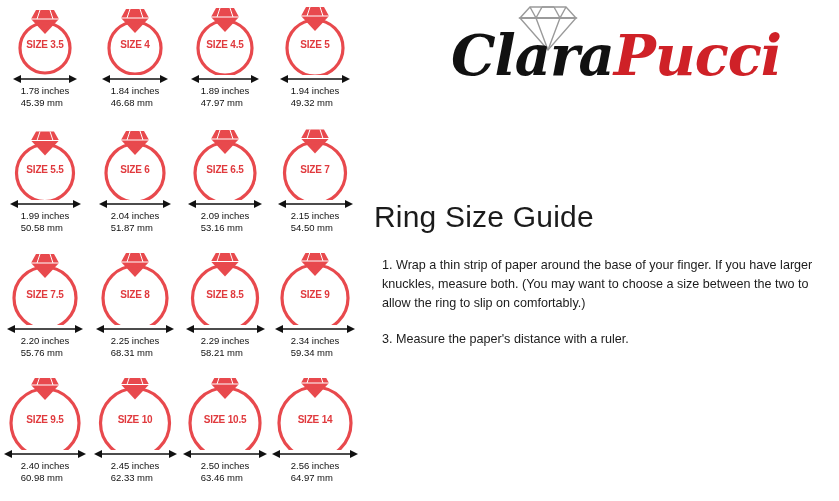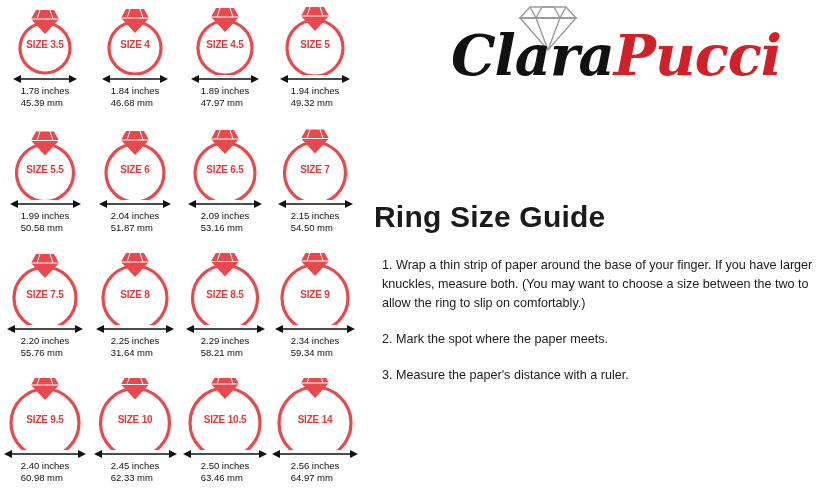--- a/index.html
+++ b/index.html
@@ -106,21 +106,21 @@
     font-style: italic;
     font-weight: bold;
     font-size: 56px;
     letter-spacing: -1px;
   }
   .logo-clara { color: #111111; }
   .logo-pucci { color: #cf2127; }
 
   .guide-title {
     font-size: 30px;
-    font-weight: bold;
+    font-weight: normal;
     color: #1b1b1b;
     margin: 80px 0 0 8px;
     letter-spacing: 0.2px;
   }
   .steps {
     margin: 22px 0 0 16px;
     width: 450px;
   }
   .step {
     font-size: 12.6px;
@@ -365,21 +365,21 @@
           </svg>
         </div>
         <div class="ring-size-label">SIZE 8</div>
         <div class="arrow-row"><svg width="90" height="12" viewBox="0 0 90 12">
             <line x1="12" y1="6" x2="78" y2="6" stroke="#111" stroke-width="1.6"></line>
             <polygon points="6,6 14,2 14,10" fill="#111"></polygon>
             <polygon points="84,6 76,2 76,10" fill="#111"></polygon>
           </svg></div>
         <div class="measure-text">
           <div>2.25 inches</div>
-          <div>31.64 mm</div>
+          <div>68.31 mm</div>
         </div>
       </div>
       <div class="ring-cell">
         <div class="ring-svg-wrap">
           <svg width="90" height="72" viewBox="0 0 90 72">
             <g>
               <polygon points="31,8.5 59,8.5 45,23.5" fill="#e8494d"></polygon>
               <polygon points="31,8.5 36,-0.5 54,-0.5 59,8.5" fill="#e8494d"></polygon>
               <line x1="31" y1="8.5" x2="59" y2="8.5" stroke="#ffffff" stroke-width="1"></line>
               <line x1="40" y1="-0.5" x2="37" y2="8.5" stroke="#ffffff" stroke-width="1"></line>
@@ -540,17 +540,16 @@
       </div>
       <div class="logo-text">
         <span class="logo-clara">Clara</span><span class="logo-pucci">Pucci</span>
       </div>
     </div>
 
     <div class="guide-title">Ring Size Guide</div>
 
     <div class="steps" id="steps">
         <div class="step">1.  Wrap a thin strip of paper around the base of your finger. If you have larger knuckles, measure both. (You may want to choose a size between the two to allow the ring to slip on comfortably.)</div>
-        <div class="step">2.  Mark the spot where the paper meets.</div>
         <div class="step">3.  Measure the paper's distance with a ruler.</div>
       </div>
   </div>
 </div>
 
 </body></html>

